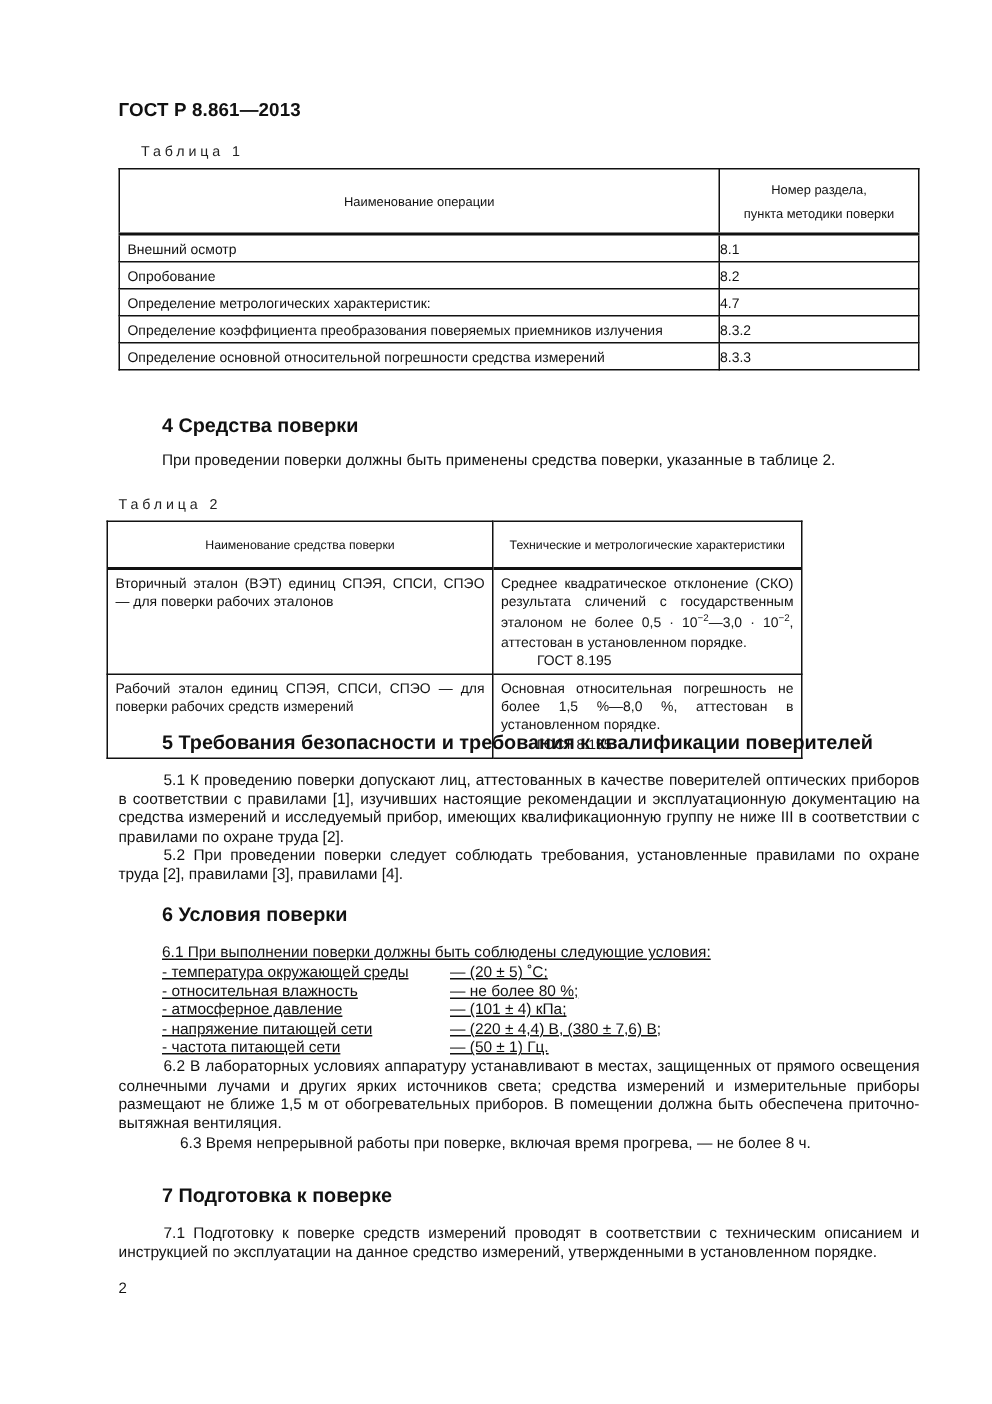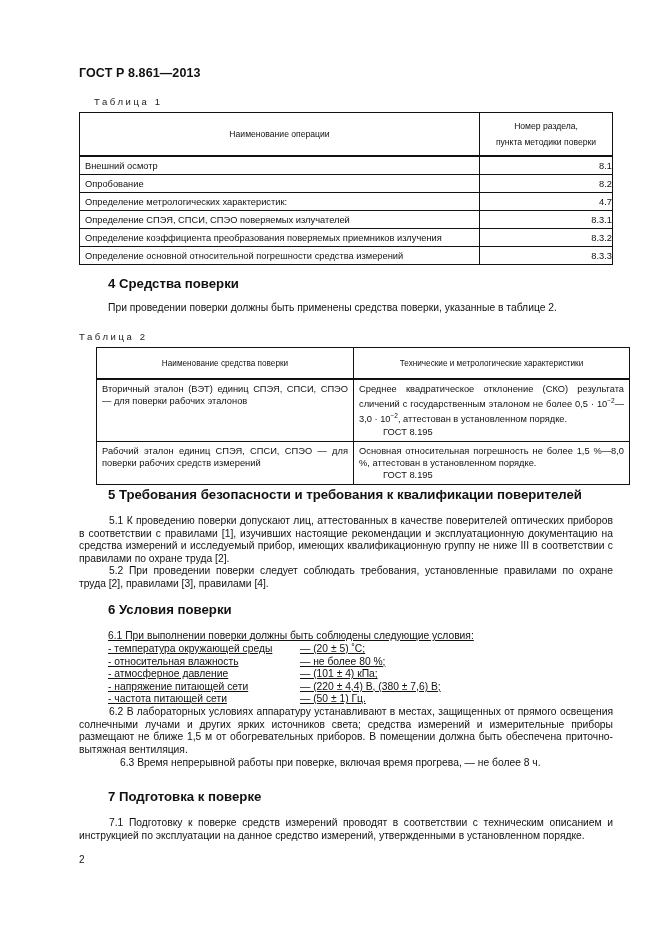--- a/index.html
+++ b/index.html
@@ -8,22 +8,22 @@
       font-family: "Liberation Sans", sans-serif; color: #111;
     }
     .abs { position: absolute; }
     .doc-code { left: 79px; top: 66px; font-size: 12.5px; font-weight: bold; letter-spacing: 0.1px; }
     .tcap { font-size: 9.5px; letter-spacing: 2.6px; color: #222; }
     table { border-collapse: collapse; position: absolute; }
     td, th { border: 1px solid #111; font-weight: normal; }
     .t1 { left: 79px; top: 112px; width: 534px; font-size: 9.3px; }
     .t1 th { height: 40px; font-size: 8.6px; line-height: 16px; border-bottom: 2px solid #111; }
     .t1 td { height: 17px; padding: 0 0 0 5px; }
-    .t1 td.num { text-align: right; padding: 0; }
-    .t2 { left: 96px; top: 347px; width: 534px; font-size: 9.3px; }
+    .t1 td.num { text-align: left; padding: 0; }
+    .t2 { left: 71px; top: 347px; width: 464px; font-size: 9.3px; }
     .t2 th { height: 28px; font-size: 8.2px; border-bottom: 2px solid #111; }
     .t2 td { vertical-align: top; padding: 3px 5px 3px 5px; line-height: 12.2px; text-align: justify; }
     .t2 td.c1 { width: 246px; }
     .t2 td .last { text-align: left; padding-left: 24px; }
     .h2 { font-size: 13.2px; font-weight: bold; }
     .para { font-size: 10.3px; line-height: 12.6px; text-align: justify; }
     .indent { text-indent: 30px; }
     .cond-row { font-size: 10.3px; line-height: 12.6px; display: flex; text-decoration: underline; }
     .cond-row .lab { width: 192px; }
     sup { font-size: 6.5px; vertical-align: 4px; }
@@ -48,24 +48,20 @@
     <td>Внешний осмотр</td>
     <td class="num">8.1</td>
   </tr>
   <tr>
     <td>Опробование</td>
     <td class="num">8.2</td>
   </tr>
   <tr>
     <td>Определение метрологических характеристик:</td>
     <td class="num">4.7</td>
-  </tr>
-  <tr>
-    <td>Определение СПЭЯ, СПСИ, СПЭО поверяемых излучателей</td>
-    <td class="num">8.3.1</td>
   </tr>
   <tr>
     <td>Определение коэффициента преобразования поверяемых приемников излучения</td>
     <td class="num">8.3.2</td>
   </tr>
   <tr>
     <td>Определение основной относительной погрешности средства измерений</td>
     <td class="num">8.3.3</td>
   </tr>
 </tbody>

